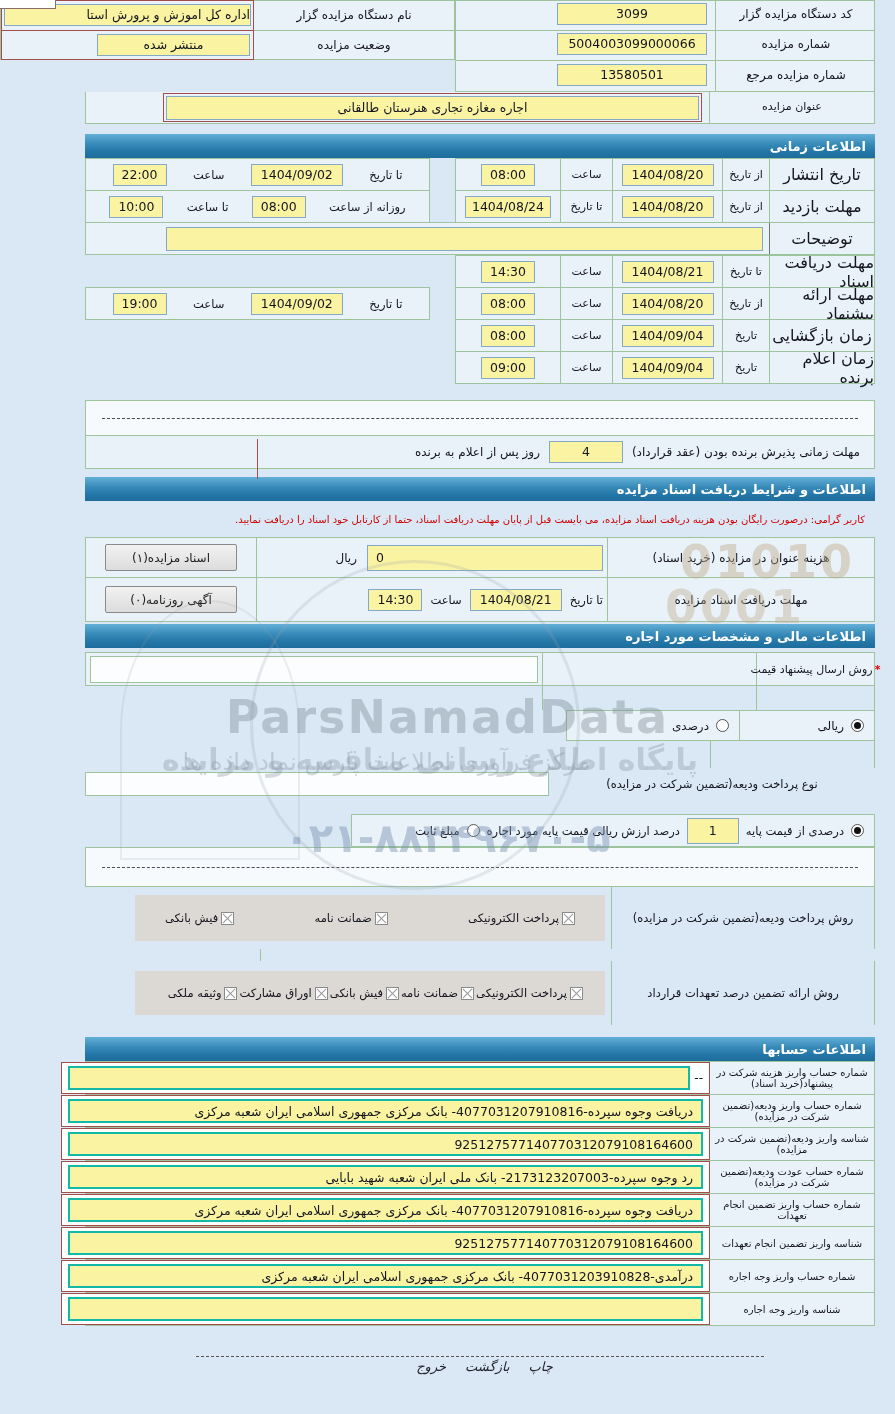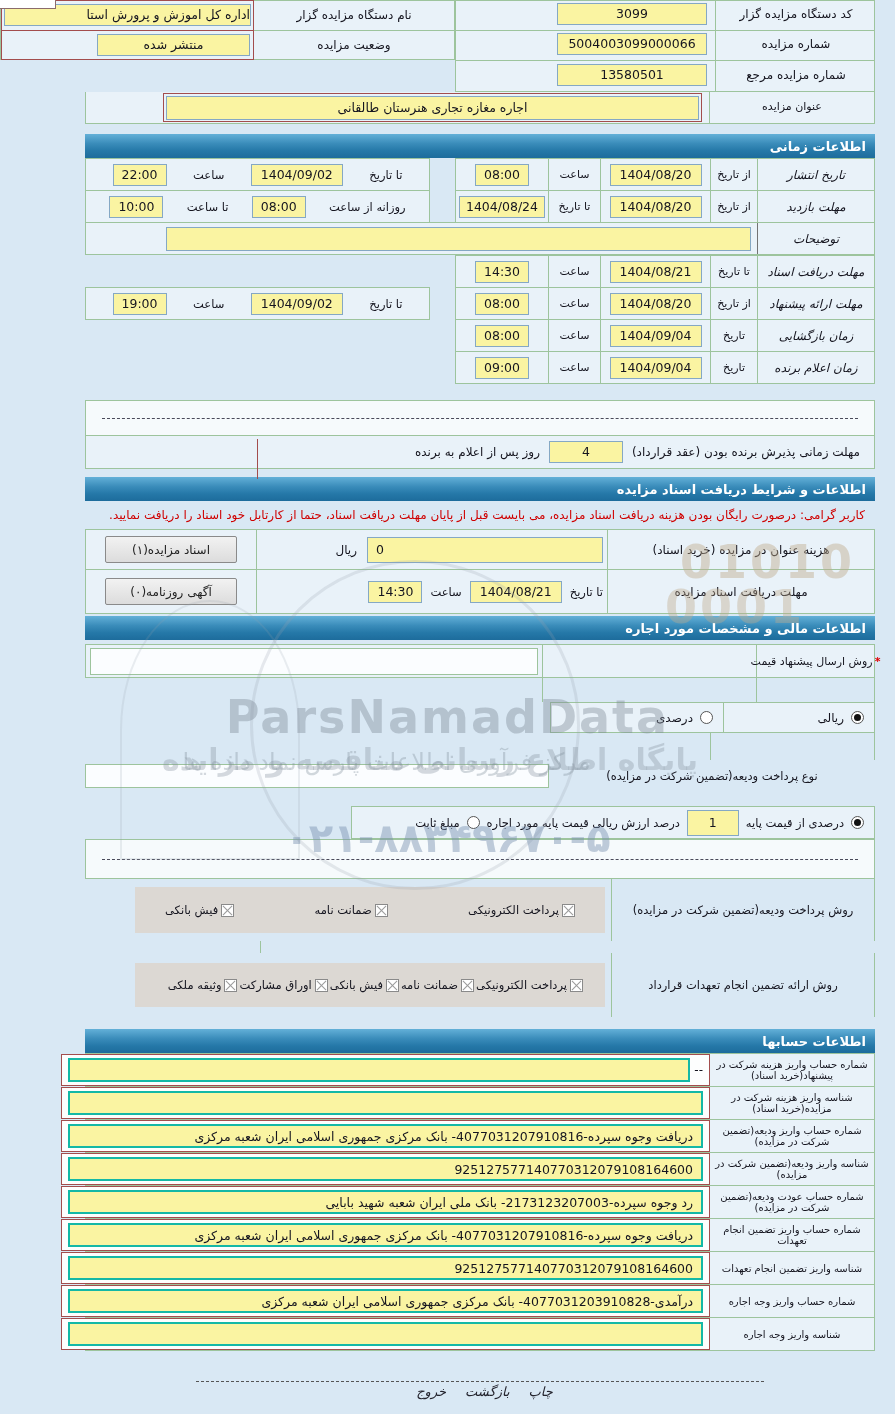--- a/index.html
+++ b/index.html
@@ -60,40 +60,40 @@
   .title-field { flex:1; height:24px; line-height:22px; background:#faf4a2; border:1px solid #85a8c4;
                  text-align:center; font-size:12.5px; }
 
   
   .trow { display:flex; justify-content:space-between; height:33px; }
   .trow + .trow { margin-top:-1px; }
   .tright { width:420px; height:33px; display:flex; align-items:stretch;
             border:1px solid #9dc49d; background:#e9f2f9; }
   .tright > div { display:flex; align-items:center; justify-content:center; border-left:1px solid #9dc49d; }
   .tright > div:last-child { border-left:none; }
-  .tlab { width:117px; font-size:12px; flex:none;font-style:italic; }
+  .tlab { width:105px; font-size:16px; flex:none; }
   .tsub { width:47px; font-size:11px; flex:none; white-space:nowrap; }
   .tsub2 { width:52px; }
   .tcd { width:110px; flex:none; } .tct { flex:1; }
   .tleft { width:345px; height:33px; display:flex; align-items:center; justify-content:space-evenly;
            border:1px solid #9dc49d; background:#e9f2f9; font-size:11.5px; }
   .trow-full { display:flex; height:33px; margin-top:-1px; border:1px solid #9dc49d; background:#e9f2f9; align-items:center; }
   .trow-full .tlab { border-left:1px solid #737373; align-self:stretch; display:flex; align-items:center; justify-content:center; }
   .desc-field { flex:1; height:24px; background:#faf4a2; border:1px solid #85a8c4; margin:0 6px 0 80px; }
 
   .dashrow { margin-top:16px; height:36px; border:1px solid #9dc49d; background:#f6fafc;
              display:flex; align-items:center; }
   .dashline { width:96%; margin:0 auto; border-top:1px dashed #4a4a5a; height:0; }
   .acceptrow { margin-top:-1px; height:34px; border:1px solid #9dc49d; background:#e9f2f9;
                display:flex; align-items:center; gap:9px; padding-right:14px; font-size:12px; }
   .acceptrow .ybox { width:74px; }
   .acceptrow::after { content:""; position:absolute; left:172px; top:439px; height:40px; width:1px; background:#a34d4d; }
 
   
-  .notice { height:28px; display:flex; align-items:center; padding:0 10px; color:#cf0000; font-size:12px; }
+  .notice { height:36px; display:flex; align-items:center; padding:0 10px; color:#cf0000; font-size:10px; }
   .feerow { height:41px; border:1px solid #9dc49d; background:#e9f2f9; display:flex; align-items:center; }
   .flabel { width:267px; text-align:center; font-size:12px; align-self:stretch; display:flex;
             align-items:center; justify-content:center; border-left:1px solid #9dc49d; flex:none; }
   .fmid { flex:1; display:flex; align-items:center; padding:0 4px; border-left:1px solid #9dc49d; align-self:stretch; }
   .fee-val { width:236px; height:26px; line-height:24px; background:#faf4a2; border:1px solid #85a8c4;
              text-align:left; padding:0 8px; direction:ltr; font-size:12.5px; }
   .funit { margin:0 10px; font-size:12px; }
   .fbtncol { width:170px; display:flex; align-items:center; justify-content:center; flex:none; }
   .deadrow { height:45px; margin-top:-1px; border:1px solid #9dc49d; background:#e9f2f9; display:flex; align-items:center; }
   .deadrow .fmid { gap:8px; }
@@ -105,21 +105,21 @@
   .sendlab { width:118px; align-self:stretch; display:flex; align-items:center; justify-content:center;
              gap:2px; border-left:1px solid #9dc49d; font-size:11px; white-space:nowrap; flex:none; }
   .req { color:#e00000; font-weight:bold; }
   .sendgap { width:214px; align-self:stretch; border-left:1px solid #9dc49d; flex:none; }
   .sendfield { flex:1; height:27px; margin:0 4px; background:#fbfdff; border:1px solid #9dc49d; }
   .spacer { position:relative; }
   .vline { position:absolute; top:0; bottom:0; width:1px; background:#9dc49d; }
   .pricerow { height:31px; display:flex; }
   .pcell { height:31px; border:1px solid #9dc49d; background:#e9f2f9; display:flex;
            align-items:center; gap:7px; padding-right:10px; font-size:12px; }
-  .pc1 { width:152px; } .pc2 { width:174px; margin-right:-1px; }
+  .pc1 { width:136px; } .pc2 { width:174px; margin-right:-1px; }
   .deprow { height:31px; display:flex; align-items:center; }
   .deplab { width:326px; text-align:center; font-size:11.5px; flex:none; }
   .depfield { flex:1; height:24px; background:#fbfdff; border:1px solid #9dc49d; }
   .pctrow { height:33px; width:524px; border:1px solid #9dc49d; background:#e9f2f9;
             display:flex; align-items:center; gap:7px; padding:0 10px; font-size:11.5px; }
   .pctrow .ybox { width:52px; height:26px; line-height:24px; }
   .dashrow2 { height:40px; border:1px solid #9dc49d; background:#f6fafc; display:flex; align-items:center; }
 
   .cbrow { height:62px; display:flex; align-items:center; }
   .cblab { width:264px; align-self:stretch; display:flex; align-items:center; justify-content:center;
@@ -434,21 +434,21 @@
           <span>فیش بانکی</span>
         </span>
     </div>
   </div>
 
   <div class="gaprow">
       <div class="vline" style="left:175px"></div>
     </div>
 
   <div class="cbrow cbrow2">
-    <div class="cblab">روش ارائه تضمین انجام تعهدات قرارداد</div>
+    <div class="cblab">روش ارائه تضمین درصد تعهدات قرارداد</div>
     <div class="cbpanel tight">
       <span class="cbitem">
           <span class="cb"></span>
           <span>پرداخت الکترونیکی</span>
         </span>
       <span class="cbitem">
           <span class="cb"></span>
           <span>ضمانت نامه</span>
         </span>
       <span class="cbitem">
@@ -467,26 +467,20 @@
   </div>
 
   <div class="hdr" style="margin-top:12px">اطلاعات حسابها</div>
 
   <div class="arow">
     <div class="alabel">شماره حساب واریز هزینه شرکت در پیشنهاد(خرید اسناد)</div>
     <div class="acont">
       <span class="adash">--</span>
       <div class="afield"></div>
     </div>
-  </div>
-  <div class="arow">
-    <div class="alabel">شناسه واریز هزینه شرکت در مزایده(خرید اسناد)</div>
-    <div class="acont">
-        <div class="afield"></div>
-      </div>
   </div>
   <div class="arow">
     <div class="alabel">شماره حساب واریز ودیعه(تضمین شرکت در مزایده)</div>
     <div class="acont">
         <div class="afield">دریافت وجوه سپرده-4077031207910816- بانک مرکزی جمهوری اسلامی ایران شعبه مرکزی</div>
       </div>
   </div>
   <div class="arow">
     <div class="alabel">شناسه واریز ودیعه(تضمین شرکت در مزایده)</div>
     <div class="acont">

